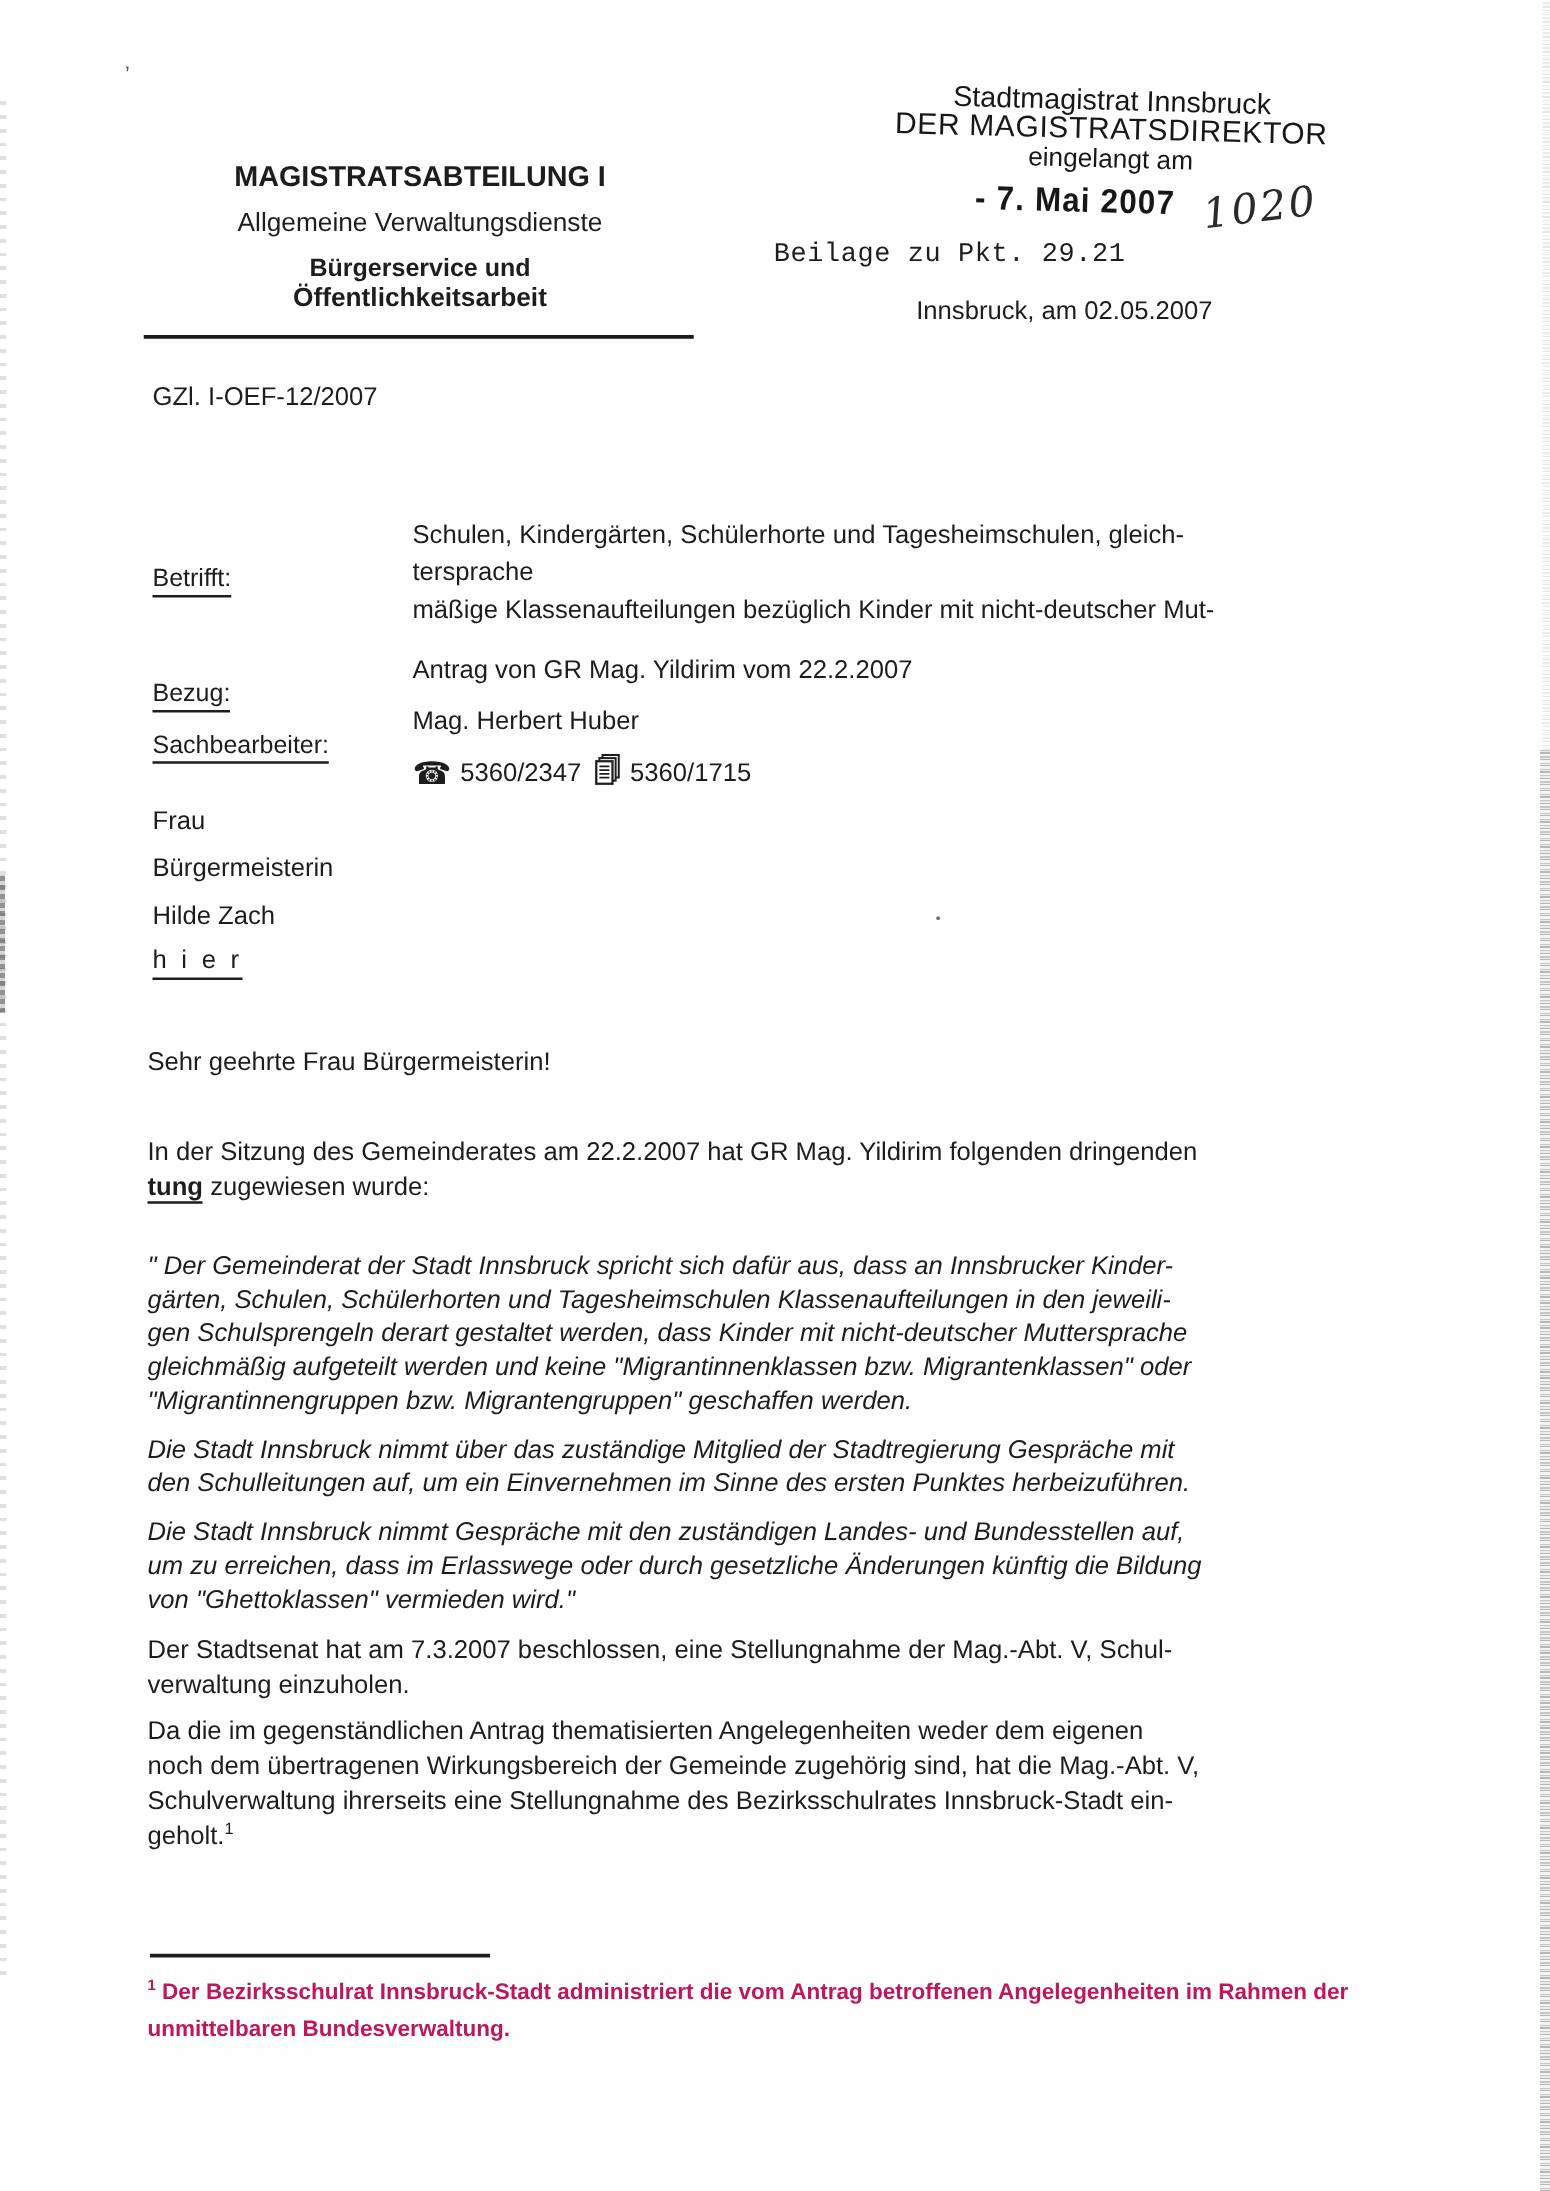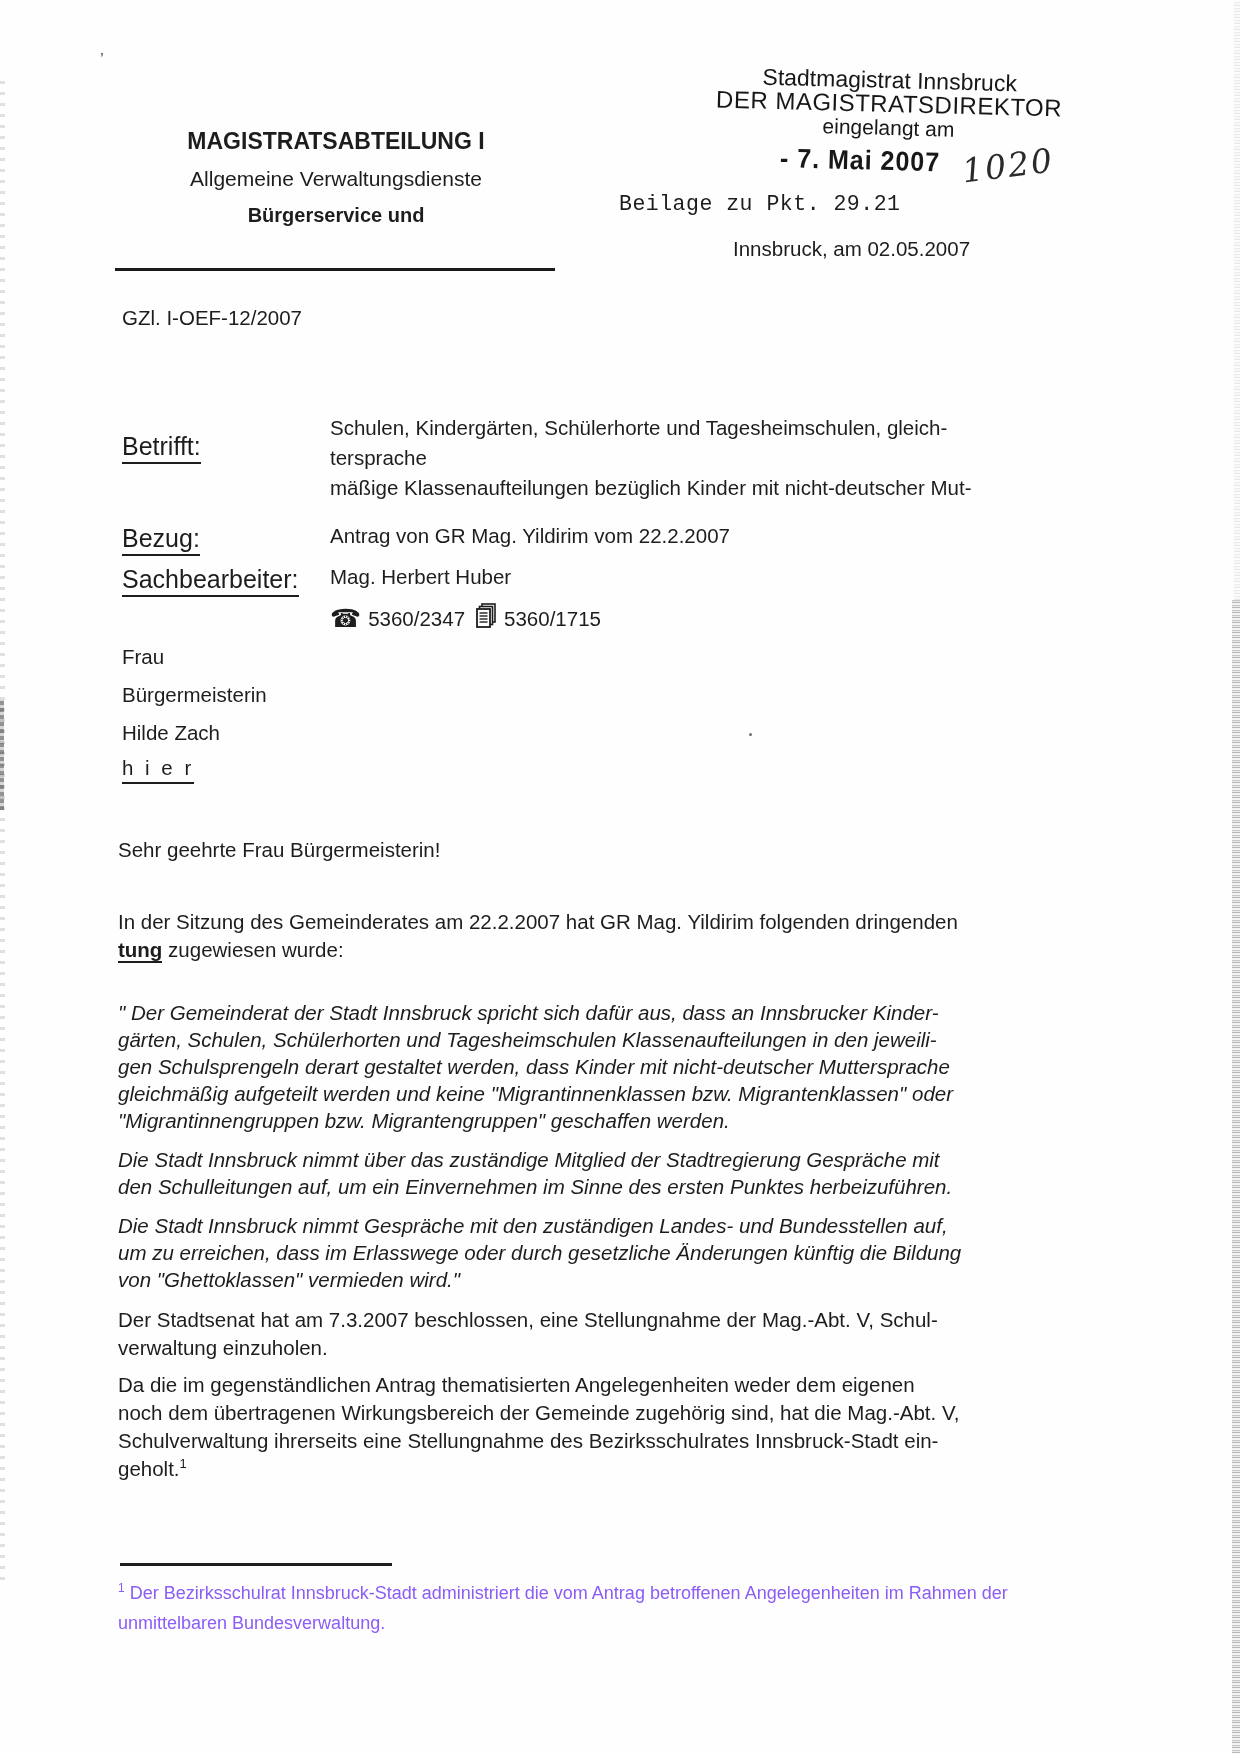--- a/index.html
+++ b/index.html
@@ -69,21 +69,21 @@
     position:absolute;left:619px;top:192px;
     font-family:"Liberation Mono", monospace;
     font-size:21.5px;letter-spacing:.5px;
   }
   .place-date{position:absolute;left:733px;top:237px;font-size:20.5px;}
 
   
   .gz{position:absolute;left:122px;top:306px;font-size:20.5px;}
 
   
-  .mlabel{position:absolute;left:122px;font-size:25px;}
+  .mlabel{position:absolute;left:122px;font-size:20px;margin-top:20px;}
   .mval{position:absolute;left:330px;font-size:20.5px;white-space:nowrap;}
   .u{border-bottom:2px solid #1d1d1d;padding-bottom:1px;display:inline-block;}
   .lbl-betrifft{top:432px;}  .val-betrifft{top:413px;line-height:30px;}
   .lbl-bezug{top:524px;}     .val-bezug{top:524px;}
   .lbl-sach{top:565px;}      .val-sach{top:565px;}
   .val-phone{top:603px;display:flex;align-items:center;gap:7px;}
   .phone-glyph{font-family:"DejaVu Sans", sans-serif;font-size:25px;line-height:24px;}
   .fax-icon{display:inline-block;margin-left:4px;}
 
   
@@ -101,39 +101,40 @@
   .quote1{top:999px;}
   .quote2{top:1146px;}
   .quote3{top:1212px;}
   .para2{top:1306px;}
   .para3{top:1371px;}
   .bu{font-weight:700;border-bottom:2.5px solid #1d1d1d;padding-bottom:0px;}
   .sup{font-size:13px;vertical-align:super;line-height:0;}
 
   
   .fn-rule{position:absolute;left:120px;top:1563px;width:272px;height:3px;background:#1e1e1e;}
-  .footnote{position:absolute;left:118px;top:1578px;font-size:18px;line-height:30px;white-space:nowrap;color:#8b5cf6;}
+  .footnote{position:absolute;left:118px;top:1578px;font-size:18px;line-height:30px;white-space:nowrap;color:#be185d;font-weight:bold;}
   .fn-sup{font-size:12px;vertical-align:super;line-height:0;}
 </style>
 </head>
 <body>
 
 <div class="page">
 
   <div class="edge-left"></div>
   <div class="edge-left-blob"></div>
   <div class="edge-right-top"></div>
   <div class="edge-right-bottom"></div>
   <div class="speck-1">’</div>
   <div class="speck-2"></div>
 
   <div class="dept">
     <div class="dept-l1">MAGISTRATSABTEILUNG I</div>
     <div class="dept-l2">Allgemeine Verwaltungsdienste</div>
     <div class="dept-l3">Bürgerservice und</div>
+    <div class="dept-l4">Öffentlichkeitsarbeit</div>
   </div>
   <div class="dept-rule"></div>
 
   <div class="stamp">
     <div class="stamp-org">Stadtmagistrat Innsbruck</div>
     <div class="stamp-office">DER MAGISTRATSDIREKTOR</div>
     <div class="stamp-received">eingelangt am</div>
     <div class="stamp-date">- 7. Mai 2007</div>
   </div>
   <div class="handwritten">1020</div>

